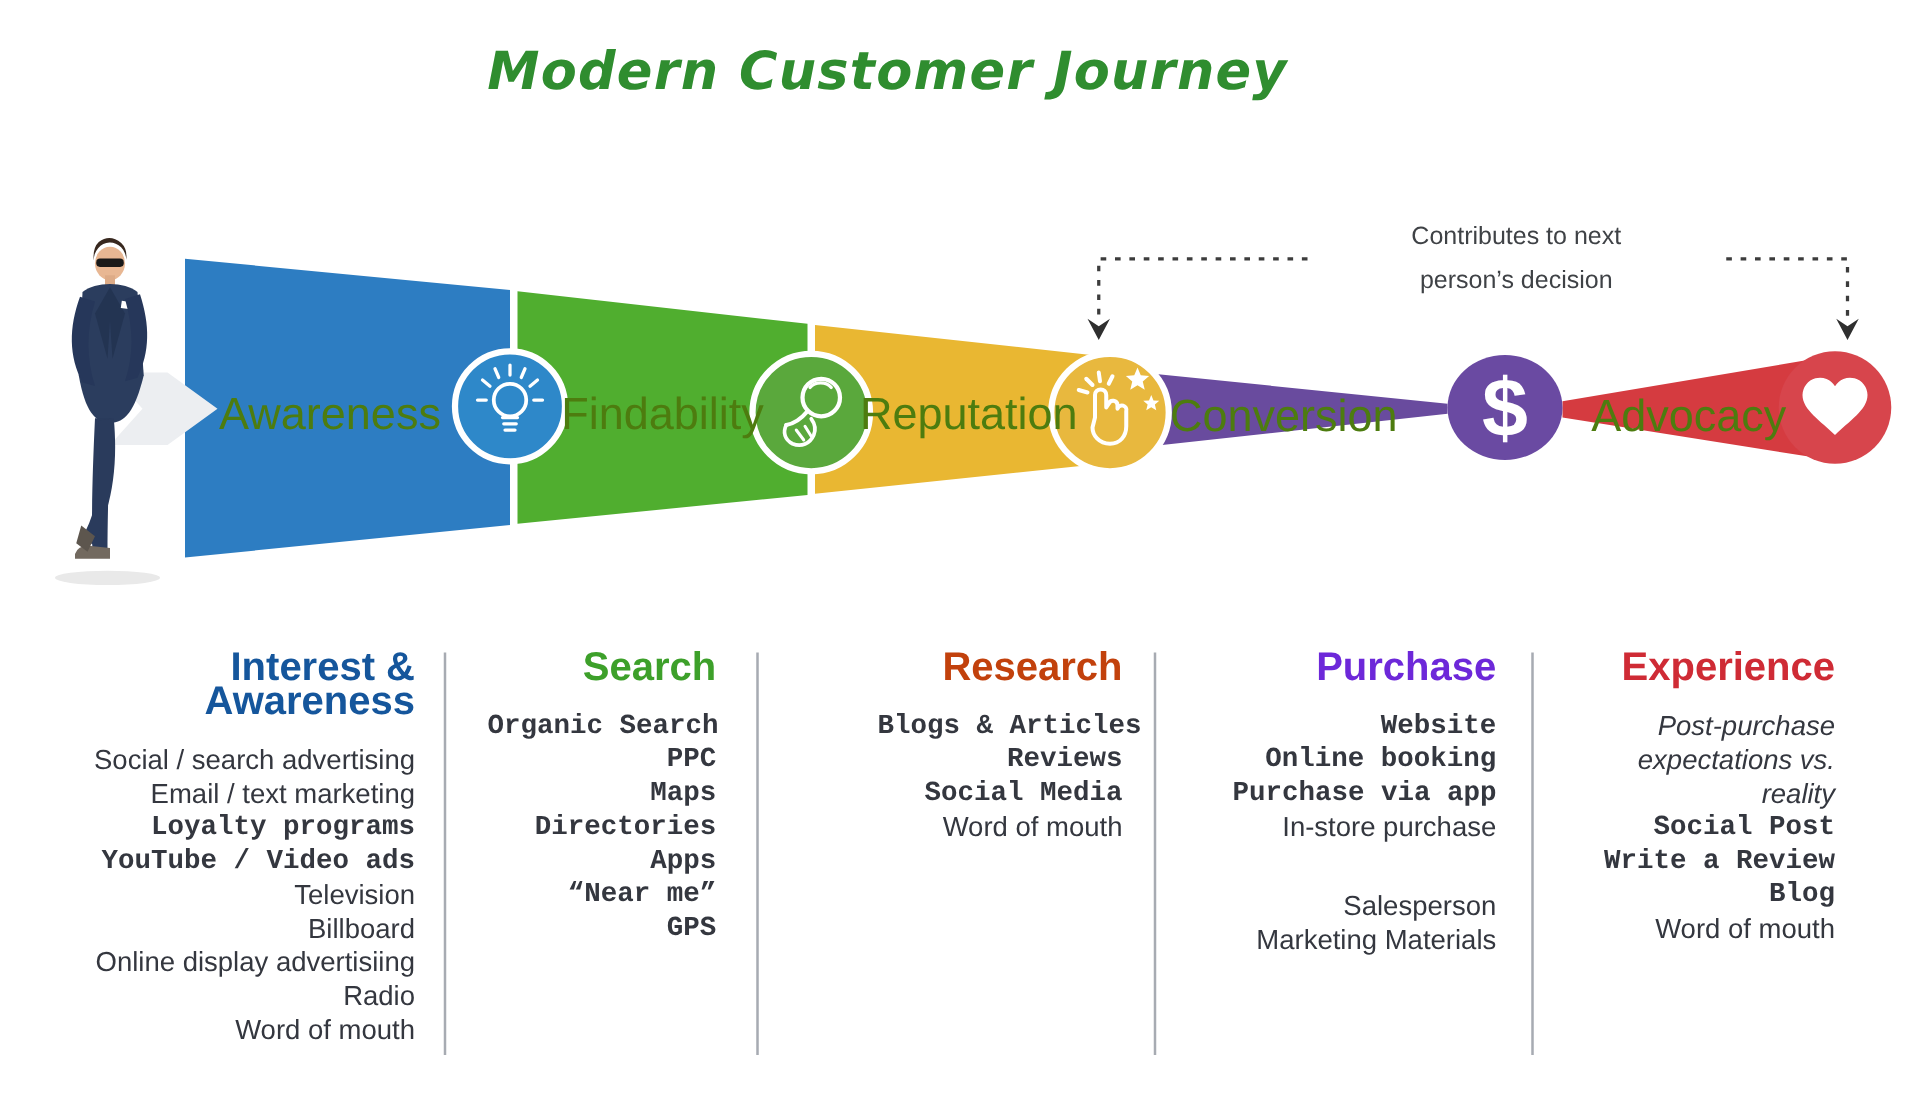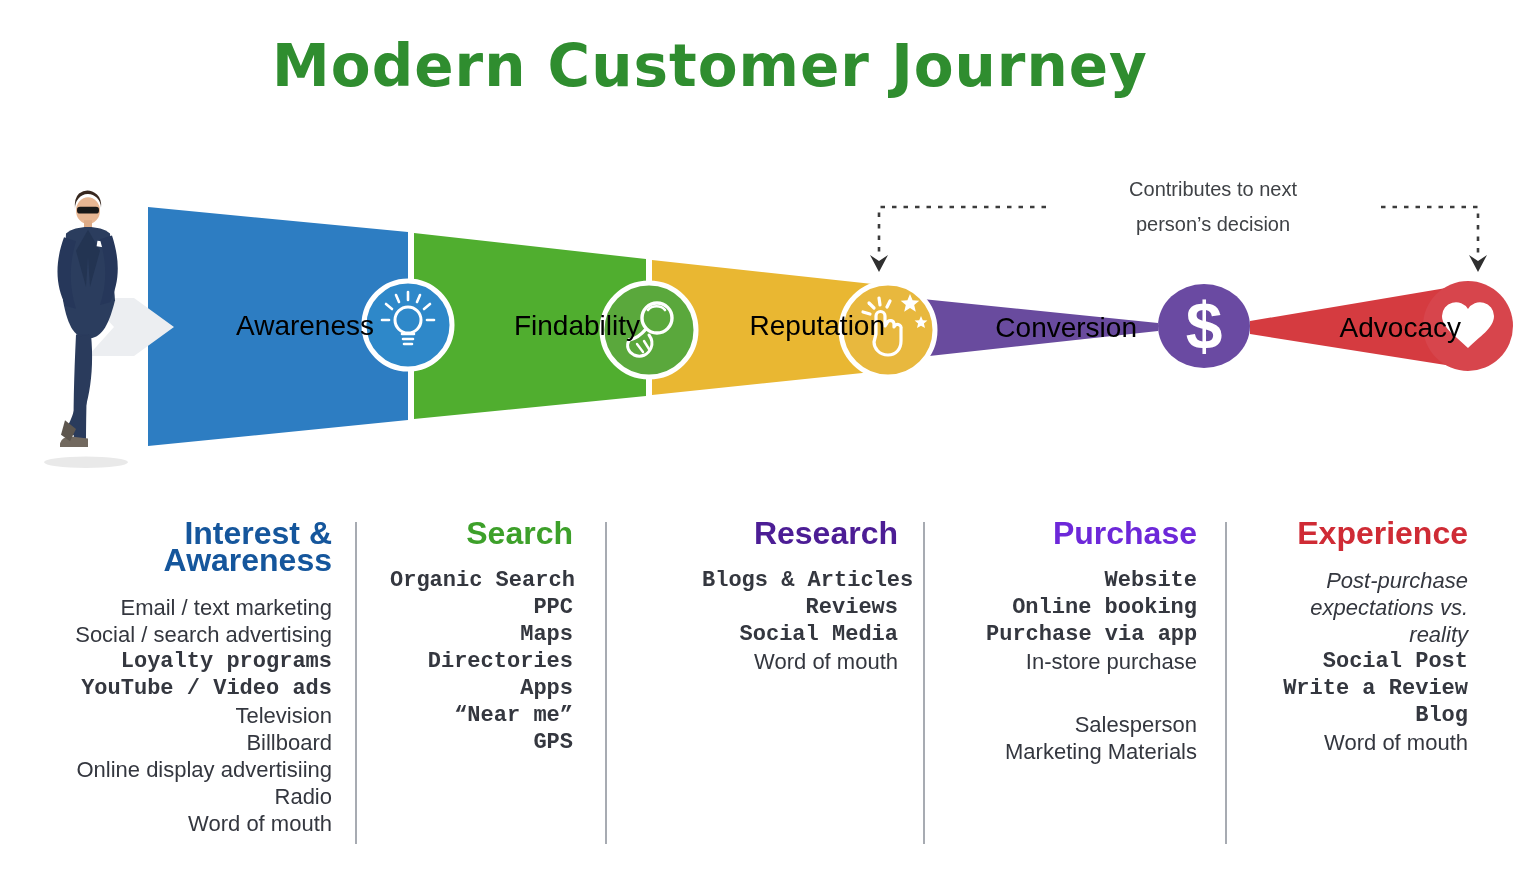--- a/index.html
+++ b/index.html
@@ -4,48 +4,48 @@
 <style>
   html,body{margin:0;padding:0;background:#fff;}
   #stage{
     position:relative;width:1536px;height:888px;background:#ffffff;overflow:hidden;
     font-family:"Liberation Sans",sans-serif;
   }
   
   #title{
     position:absolute;top:32px;left:0;width:1420px;text-align:center;
     font-family:"DejaVu Sans","Liberation Sans",sans-serif;
-    font-weight:bold;font-size:58px;letter-spacing:1px;color:#2f8d2f;
+    font-weight:bold;font-size:42px;letter-spacing:1px;color:#2f8d2f;font-style:italic;
   }
   
   #annotation{
     position:absolute;left:1040px;top:172px;width:346px;text-align:center;
     font-size:20px;line-height:35px;color:#3f4246;
   }
   
   #gfx{position:absolute;left:0;top:0;width:1536px;height:888px;}
   
   .stage-label{
-    position:absolute;width:220px;text-align:right;color:#000000;
-    font-size:28px;font-weight:400;top:310px;
+    position:absolute;width:220px;text-align:center;color:#4d7c0f;
+    font-size:36px;font-weight:400;top:310px;
   }
   #lbl-awareness{left:154px;}
   #lbl-findability{left:420px;}
   #lbl-reputation{left:665px;}
   #lbl-conversion{left:917px;top:312px;}
   #lbl-advocacy{left:1241px;top:312px;}
   
   .col{position:absolute;top:520px;text-align:right;color:#34373f;font-size:22px;line-height:27px;}
   .col .hdr{font-size:32px;font-weight:bold;margin-bottom:20px;}
   #col0{left:40px;width:292px;}
   #col1{left:390px;width:183px;}
   #col2{left:702px;width:196px;}
   #col3{left:986px;width:211px;}
   #col4{left:1246px;width:222px;}
-  .c0{color:#15569c;} .c1{color:#3da02a;} .c2{color:#4c1d95;} .c3{color:#6d28d9;} .c4{color:#cf2b35;}
+  .c0{color:#15569c;} .c1{color:#3da02a;} .c2{color:#c2410c;} .c3{color:#6d28d9;} .c4{color:#cf2b35;}
   .item{white-space:nowrap;}
   .item.wrap{white-space:normal;}
   .b{font-weight:bold;font-family:Liberation Mono, monospace;}
   .i{font-style:italic;}
   .gap{margin-top:36px;}
   .divider{position:absolute;top:522px;height:322px;width:2px;background:#a7abb2;}
   #div0{left:355px;} #div1{left:605px;} #div2{left:923px;} #div3{left:1225px;}
 </style>
 </head>
 <body>
@@ -143,22 +143,22 @@
   <div class="stage-label" id="lbl-conversion">Conversion</div>
   <div class="stage-label" id="lbl-advocacy">Advocacy</div>
 
   <div id="annotation">
     <div>Contributes to next</div>
     <div>person’s decision</div>
   </div>
 
   <div class="col" id="col0">
     <div class="hdr c0">Interest &amp; Awareness</div>
+    <div class="item">Social / search advertising</div>
     <div class="item">Email / text marketing</div>
-    <div class="item">Social / search advertising</div>
     <div class="item b">Loyalty programs</div>
     <div class="item b">YouTube / Video ads</div>
     <div class="item">Television</div>
     <div class="item">Billboard</div>
     <div class="item">Online display advertisiing</div>
     <div class="item">Radio</div>
     <div class="item">Word of mouth</div>
   </div>
 
   <div class="divider" id="div0"></div>

